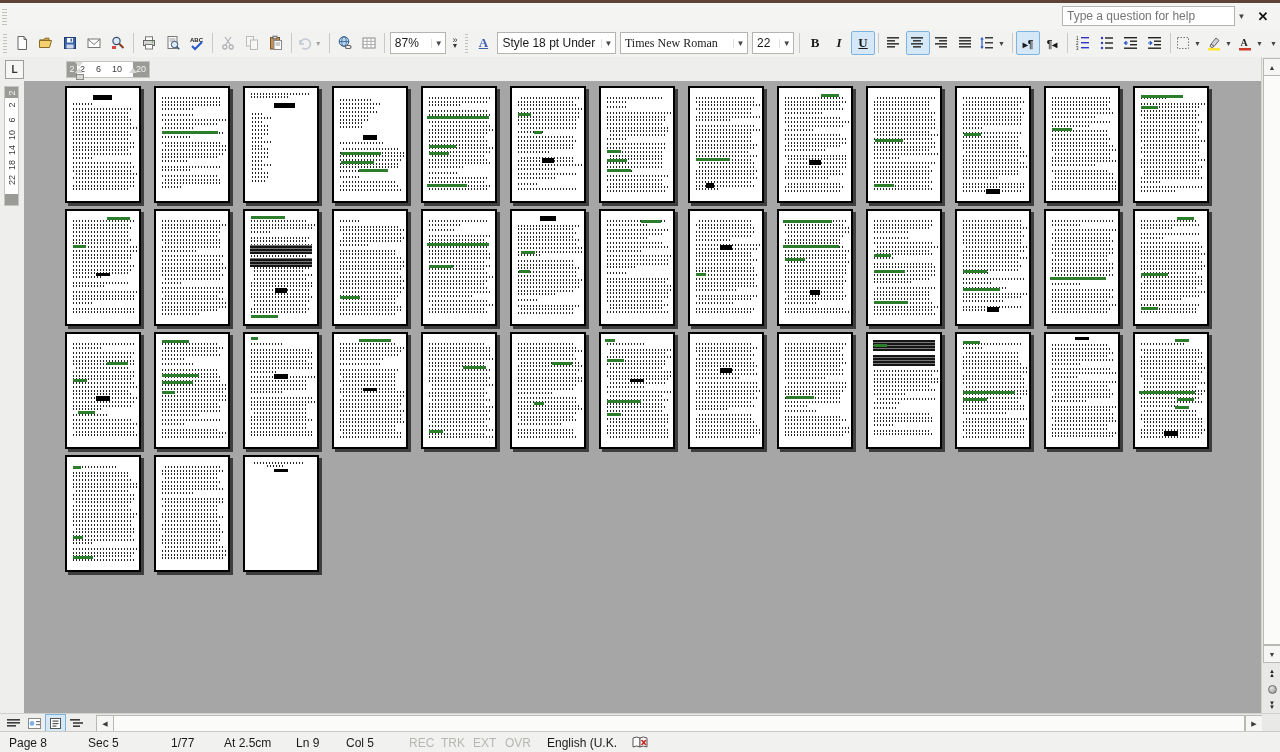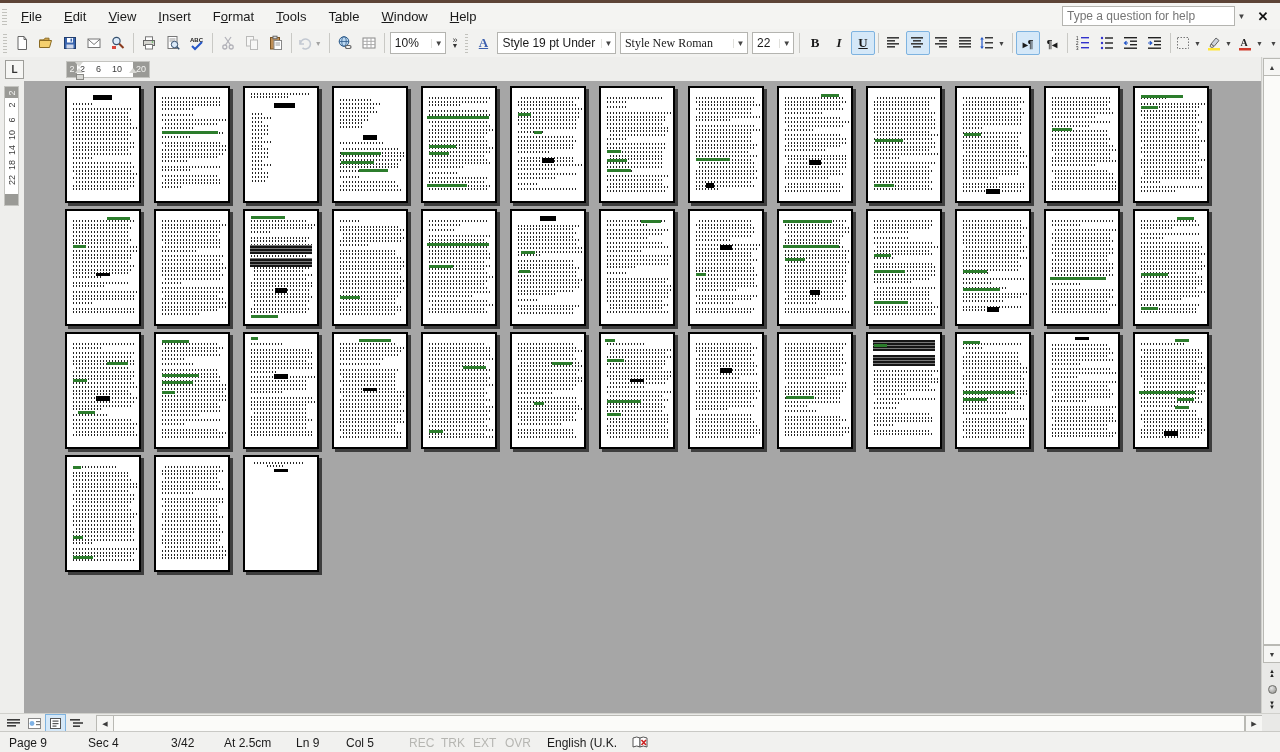--- a/index.html
+++ b/index.html
@@ -76,31 +76,20 @@
   #spell-icon{margin-left:14px;position:relative;width:20px;height:15px}
   svg{display:block}
 </style>
 </head>
 <body>
 
 <div id="topline"></div>
 
 <div id="menubar">
   <div class="mgrip"></div>
-  <div id="menu-items" style="display: flex;">
-      <div class="menu-item"><u>F</u>ile</div>
-      <div class="menu-item"><u>E</u>dit</div>
-      <div class="menu-item"><u>V</u>iew</div>
-      <div class="menu-item"><u>I</u>nsert</div>
-      <div class="menu-item">F<u>o</u>rmat</div>
-      <div class="menu-item"><u>T</u>ools</div>
-      <div class="menu-item">T<u>a</u>ble</div>
-      <div class="menu-item"><u>W</u>indow</div>
-      <div class="menu-item"><u>H</u>elp</div>
-    </div>
   <div id="help-wrap">
     <input id="help-input" placeholder="Type a question for help" style="">
     <span class="dd-mini">▼</span>
     <span id="menu-close">✕</span>
   </div>
 </div>
 
 <div id="toolbar">
   <div class="tgrip"></div>
   <span id="std-icons" style="display: inline-flex; align-items: center;">
@@ -235,37 +224,37 @@
             <line x1="2" y1="6.3" x2="14" y2="6.3" stroke="#aaa"></line>
             <line x1="2" y1="9.6" x2="14" y2="9.6" stroke="#aaa"></line>
             <line x1="6" y1="3" x2="6" y2="13" stroke="#aaa"></line>
             <line x1="10" y1="3" x2="10" y2="13" stroke="#aaa"></line>
           </svg>
         </span>
       </div>
       <div class="tsep"></div>
     </span>
   <div class="combo" style="width:57px">
-    <span class="cv">10%</span>
+    <span class="cv">87%</span>
     <span class="ca">▼</span>
   </div>
   <div class="chev">
       <span>»</span>
       <span style="font-size:7px">▼</span>
     </div>
   <div class="tgrip"></div>
   <div class="tbtn">
     <span style="color:#3c5fae;font-weight:bold;font-family:'Liberation Serif',serif;text-decoration:underline;font-size:13px">A</span>
   </div>
   <div class="combo" style="width:122px">
-    <span class="cv">Style 19 pt Under</span>
+    <span class="cv">Style 18 pt Under</span>
     <span class="ca">▼</span>
   </div>
   <div class="combo" style="width:132px">
-    <span class="cv" style="font-family:'Liberation Serif',serif">Style New Roman</span>
+    <span class="cv" style="font-family:'Liberation Serif',serif">Times New Roman</span>
     <span class="ca">▼</span>
   </div>
   <div class="combo" style="width:42px">
     <span class="cv">22</span>
     <span class="ca">▼</span>
   </div>
   <div class="tsep"></div>
   <div class="tbtn">
       <span class="bld">B</span>
     </div>
@@ -1665,23 +1654,23 @@
   </div>
   <div id="htrack">
     <div class="sbtn" style="top:0.5px;left:0">◀</div>
     <div id="hthumb"></div>
     <div class="sbtn" style="top:0.5px;left:1149px">▶</div>
   </div>
   <div id="hcorner"></div>
 </div>
 
 <div id="statusbar">
-  <span class="st" style="margin-left:9px;width:79px">Page 9</span>
-  <span class="st" style="width:83px">Sec 4</span>
-  <span class="st" style="width:53px">3/42</span>
+  <span class="st" style="margin-left:9px;width:79px">Page 8</span>
+  <span class="st" style="width:83px">Sec 5</span>
+  <span class="st" style="width:53px">1/77</span>
   <span class="st" style="width:72px">At 2.5cm</span>
   <span class="st" style="width:50px">Ln 9</span>
   <span class="st" style="width:63px">Col 5</span>
   <span id="status-modes" style="display: inline-flex;">
       <span class="st dis" style="width: 32px;">REC</span>
       <span class="st dis" style="width: 32px;">TRK</span>
       <span class="st dis" style="width: 32px;">EXT</span>
       <span class="st dis" style="width: 32px;">OVR</span>
     </span>
   <span class="st" style="margin-left:10px">English (U.K.</span>

